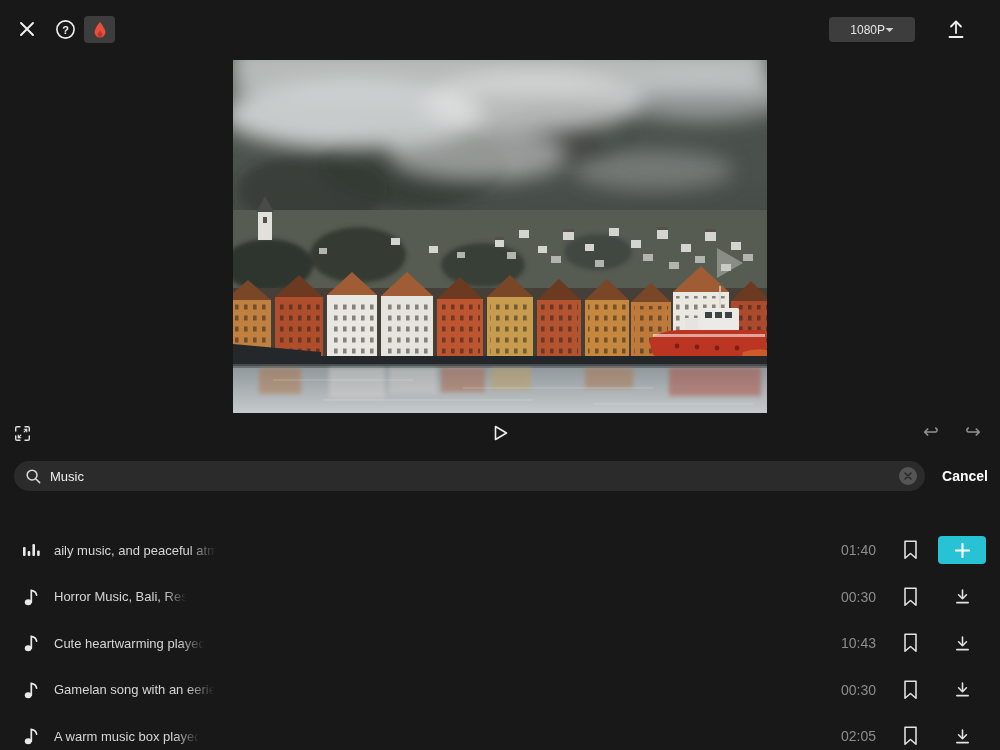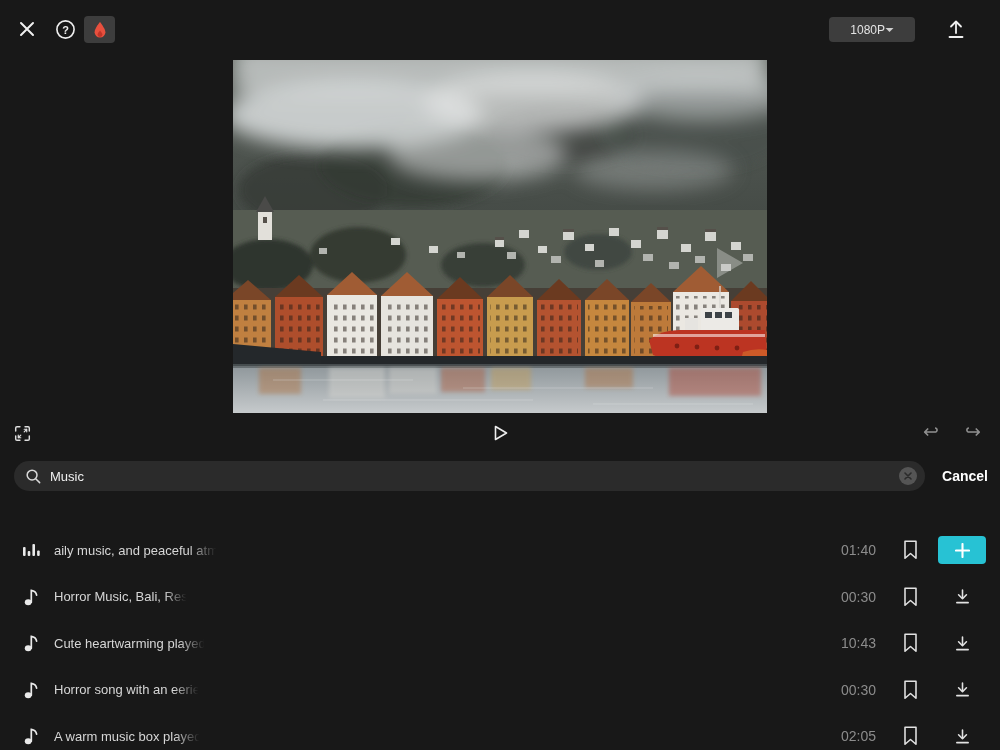--- a/index.html
+++ b/index.html
@@ -444,21 +444,21 @@
   </div>
 
   <div class="music-row">
 
     <span class="row-icon">
       <svg width="18" height="20" viewBox="0 0 18 20">
         <ellipse cx="6.2" cy="15.2" rx="3.4" ry="3" fill="#e9e9e9"></ellipse>
         <path d="M9.3 15.2 V3.4 C12.4 3.9 14.2 5.6 14.6 8.2" fill="none" stroke="#e9e9e9" stroke-width="1.7" stroke-linecap="round"></path>
       </svg>
     </span>
-    <span class="row-title">Horror song with an eerie</span>
+    <span class="row-title">Gamelan song with an eerie</span>
     <span class="row-duration">00:30</span>
     <button class="icon-btn bookmark-btn">
       <span>
         <svg width="19" height="22" viewBox="0 0 20 24">
             <path d="M4 2.5 H16 V21 L10 15.8 L4 21 Z" fill="none" stroke="#e2e2e2" stroke-width="1.7" stroke-linejoin="round"></path>
           </svg>
       </span>
     </button>
     <span class="row-action">
 

